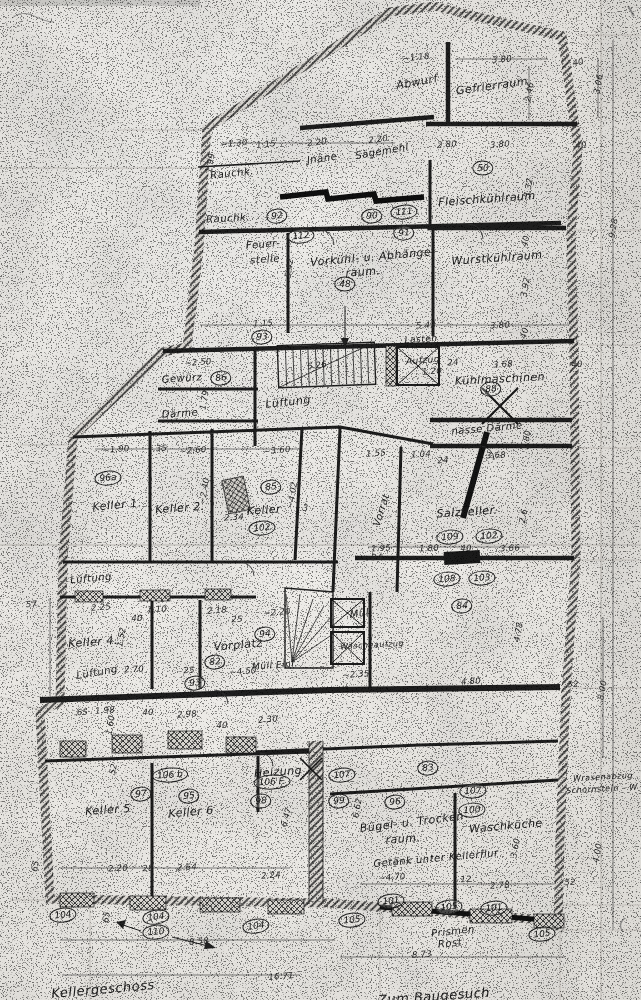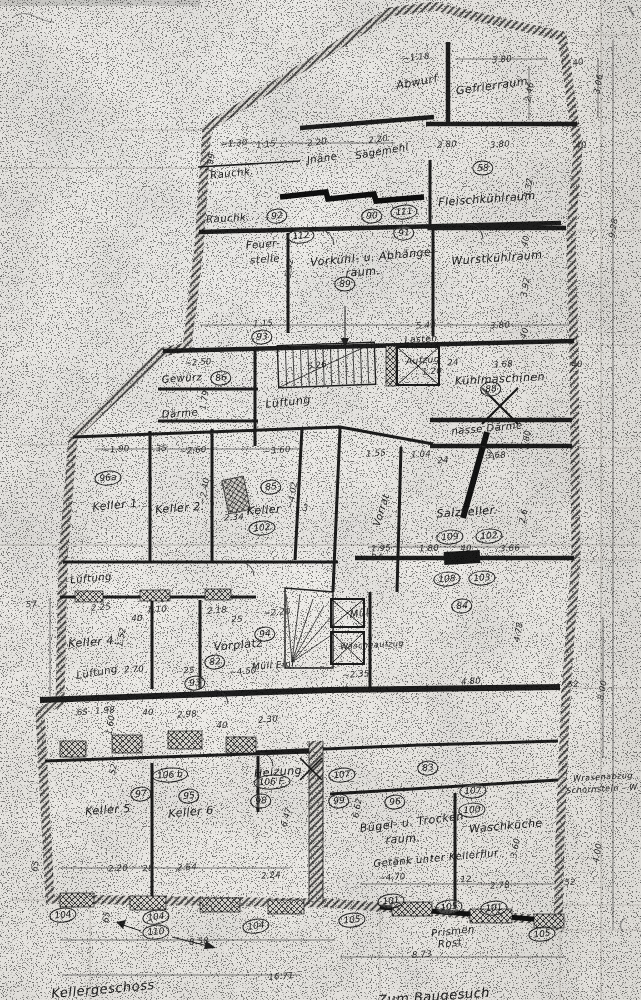--- a/index.html
+++ b/index.html
@@ -202,27 +202,27 @@
       <span class="room-label" style="left: 414px; top: 822px; transform: translate(-50%, -50%) rotate(-7deg);">Bügel- u. Trocken-</span>
       <span class="room-label" style="left: 403px; top: 839px; transform: translate(-50%, -50%) rotate(-4deg);">raum.</span>
       <span class="room-label" style="left: 506px; top: 826px; transform: translate(-50%, -50%) rotate(-5deg);">Waschküche</span>
       <span class="room-label" style="left: 436px; top: 858px; transform: translate(-50%, -50%) rotate(-5deg); font-size: 10px;">Getänk unter Kellerflur</span>
       <span class="room-label" style="left: 453px; top: 931px; transform: translate(-50%, -50%) rotate(-6deg); font-size: 10px;">Prismen</span>
       <span class="room-label" style="left: 450px; top: 943px; transform: translate(-50%, -50%) rotate(-6deg); font-size: 10px;">Rost</span>
       <span class="room-label" style="left: 603px; top: 777px; transform: translate(-50%, -50%) rotate(-3deg); font-size: 8px;">Wrasenabzug</span>
       <span class="room-label" style="left: 602px; top: 789px; transform: translate(-50%, -50%) rotate(-3deg); font-size: 8px;">Schornstein – W</span>
       <span class="room-label" style="left: 103px; top: 989px; transform: translate(-50%, -50%) rotate(-5deg); font-size: 13px;">Kellergeschoss</span>
       <span class="room-label" style="left: 434px; top: 996px; transform: translate(-50%, -50%) rotate(-4deg); font-size: 13px;">Zum Baugesuch</span>
-      <span class="circled-number" style="left: 483px; top: 168px; transform: translate(-50%, -50%) rotate(0deg);">58</span>
+      <span class="circled-number" style="left: 483px; top: 168px; transform: translate(-50%, -50%) rotate(0deg);">50</span>
       <span class="circled-number" style="left: 277px; top: 216px; transform: translate(-50%, -50%) rotate(-6deg);">92</span>
       <span class="circled-number" style="left: 372px; top: 216px; transform: translate(-50%, -50%) rotate(-4deg);">90</span>
       <span class="circled-number" style="left: 404px; top: 212px; transform: translate(-50%, -50%) rotate(-5deg);">111</span>
       <span class="circled-number" style="left: 301px; top: 236px; transform: translate(-50%, -50%) rotate(-5deg);">112</span>
       <span class="circled-number" style="left: 404px; top: 233px; transform: translate(-50%, -50%) rotate(-3deg);">91</span>
-      <span class="circled-number" style="left: 345px; top: 284px; transform: translate(-50%, -50%) rotate(0deg);">89</span>
+      <span class="circled-number" style="left: 345px; top: 284px; transform: translate(-50%, -50%) rotate(0deg);">48</span>
       <span class="circled-number" style="left: 262px; top: 337px; transform: translate(-50%, -50%) rotate(-4deg);">93</span>
       <span class="circled-number" style="left: 221px; top: 378px; transform: translate(-50%, -50%) rotate(-4deg);">86</span>
       <span class="circled-number" style="left: 491px; top: 389px; transform: translate(-50%, -50%) rotate(-3deg);">88</span>
       <span class="circled-number" style="left: 108px; top: 478px; transform: translate(-50%, -50%) rotate(-5deg);">96a</span>
       <span class="circled-number" style="left: 271px; top: 487px; transform: translate(-50%, -50%) rotate(-4deg);">85</span>
       <span class="circled-number" style="left: 262px; top: 528px; transform: translate(-50%, -50%) rotate(-5deg);">102</span>
       <span class="circled-number" style="left: 450px; top: 537px; transform: translate(-50%, -50%) rotate(-4deg);">109</span>
       <span class="circled-number" style="left: 489px; top: 536px; transform: translate(-50%, -50%) rotate(-4deg);">102</span>
       <span class="circled-number" style="left: 447px; top: 579px; transform: translate(-50%, -50%) rotate(-4deg);">108</span>
       <span class="circled-number" style="left: 482px; top: 578px; transform: translate(-50%, -50%) rotate(-4deg);">103</span>

